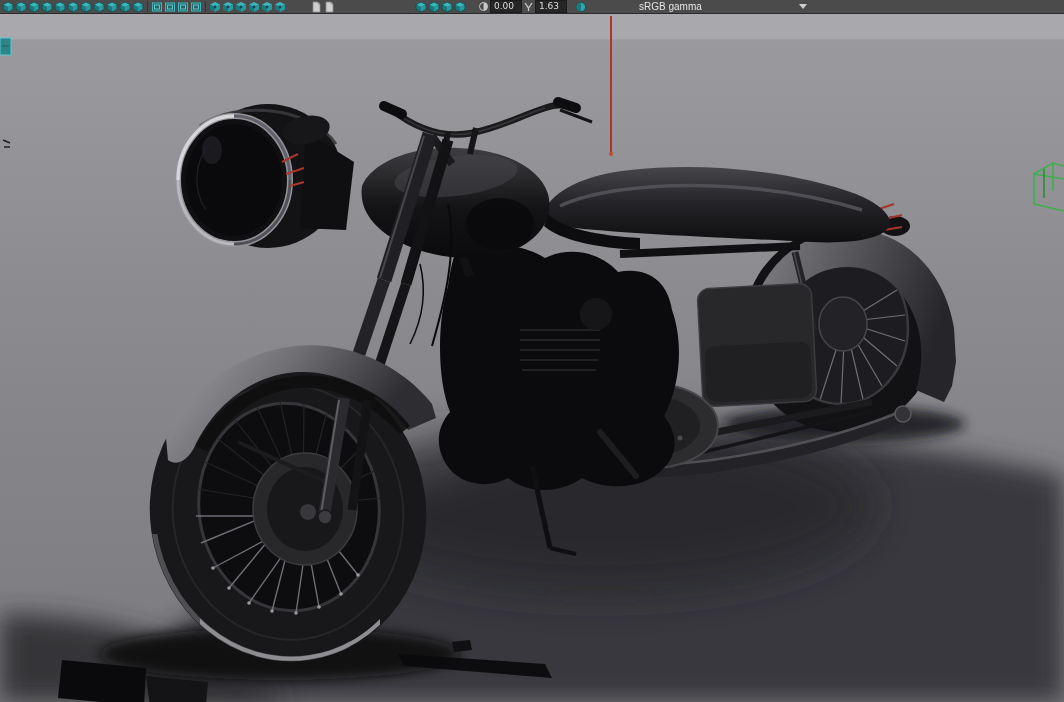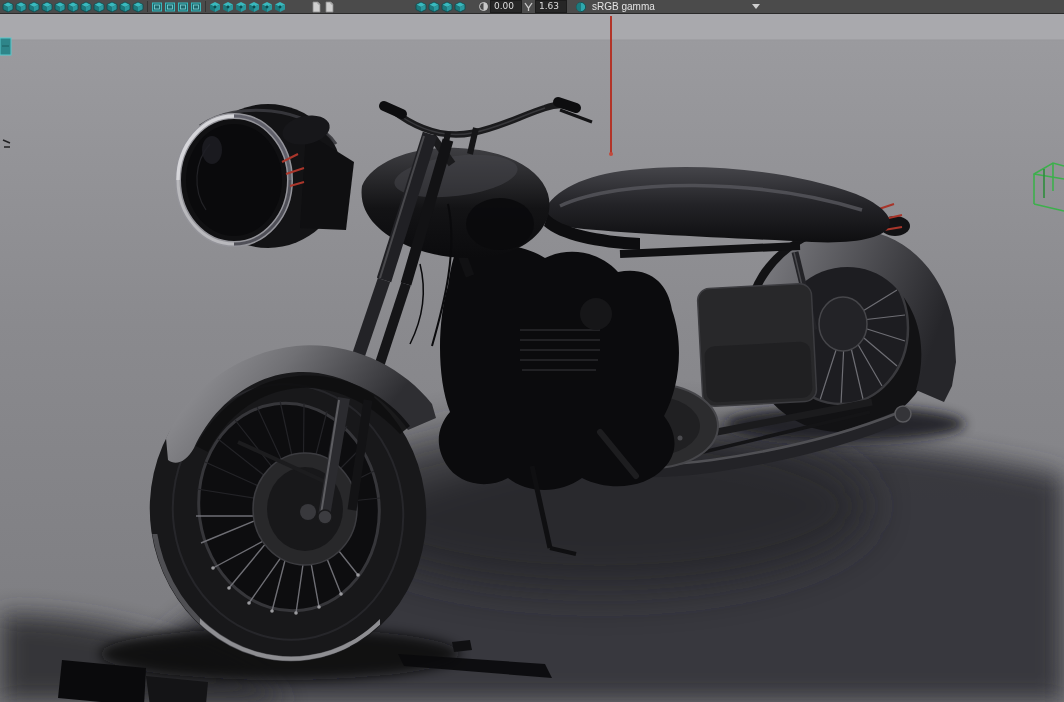--- a/index.html
+++ b/index.html
@@ -5,21 +5,21 @@
   html,body{margin:0;padding:0;background:#222;}
   .app{width:1064px;height:702px;position:relative;overflow:hidden;font-family:"Liberation Sans",sans-serif;background:#4d7c0f;}
   
   .toolbar{height:14px;background:#4b4b4b;display:flex;align-items:center;padding:0 2px;gap:1px;border-bottom:1px solid #2a2a2a;box-sizing:border-box;}
   .tb-group{display:flex;gap:1px;align-items:center;}
   .tb-icon{width:12px;height:12px;display:inline-flex;align-items:center;justify-content:center;}
   .tb-sep{width:1px;height:11px;background:#343434;margin:0 2px;}
   .sp22{width:22px;flex:none}.sp78{width:78px;flex:none}.sp10{width:10px;flex:none}.sp6{width:6px;flex:none}
   .tb-field{background:#262626;border:1px solid #1c1c1c;color:#dcdcdc;font:9px "DejaVu Sans",sans-serif;height:11px;line-height:11px;padding:0 3px;min-width:24px;text-align:left;}
   .tb-mini{width:11px;height:11px;display:inline-flex;align-items:center;justify-content:center;}
-  .tb-dd{display:flex;align-items:center;justify-content:space-between;width:168px;color:#e4e4e4;font:10px "Liberation Sans",sans-serif;padding:0 6px 0 4px;height:13px;cursor:default;}
+  .tb-dd{display:flex;align-items:center;justify-content:space-between;width:168px;color:#e4e4e4;font:10px "Liberation Sans",sans-serif;padding:0 6px 0 4px;height:13px;cursor:default;margin-left:47px;}
   .caret{width:0;height:0;border-left:4px solid transparent;border-right:4px solid transparent;border-top:5px solid #cfcfcf;}
   .tb-fill{flex:1}
   
   .viewport{position:relative;width:1064px;height:688px;overflow:hidden;}
   .viewport svg{display:block;}
 </style>
 </head>
 <body>
 
 <div class="app">

